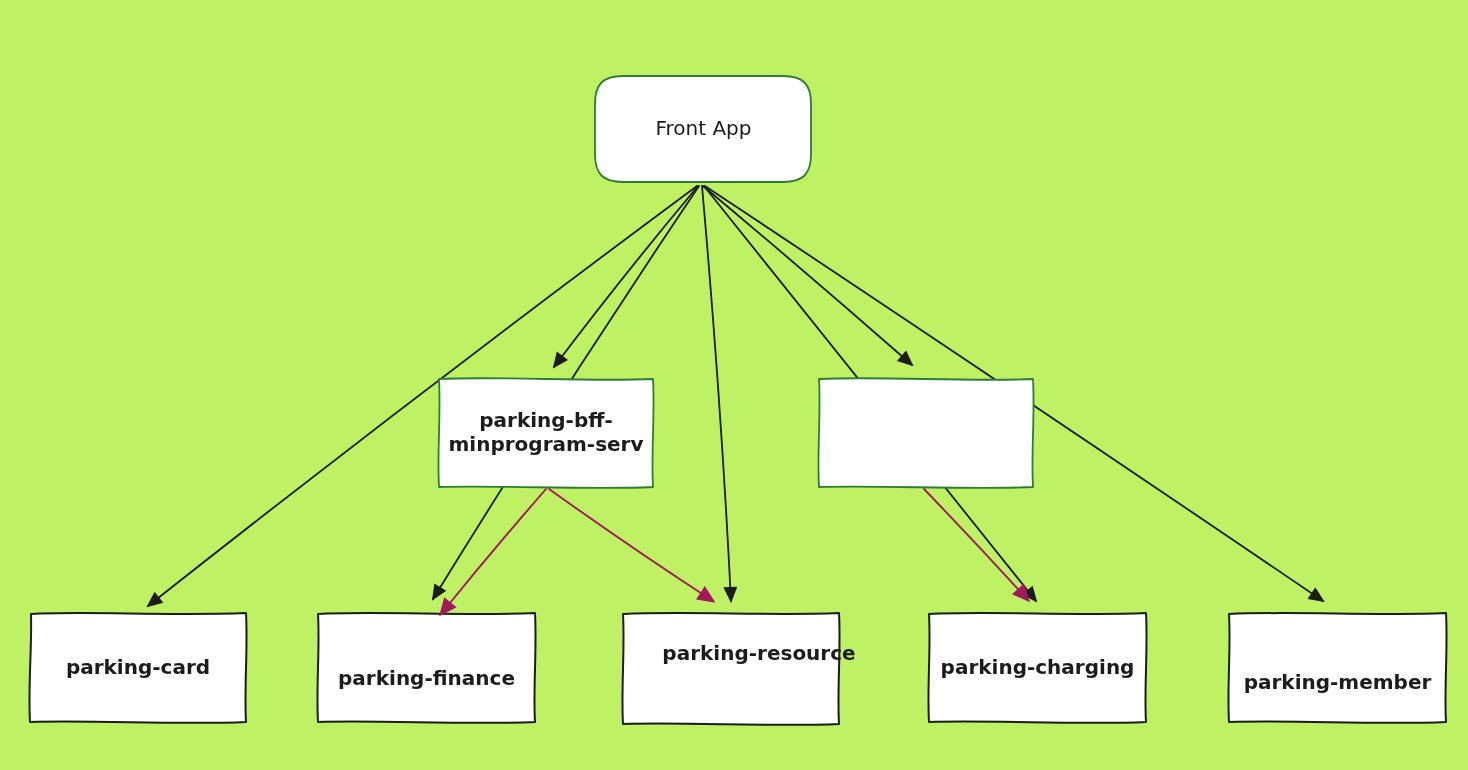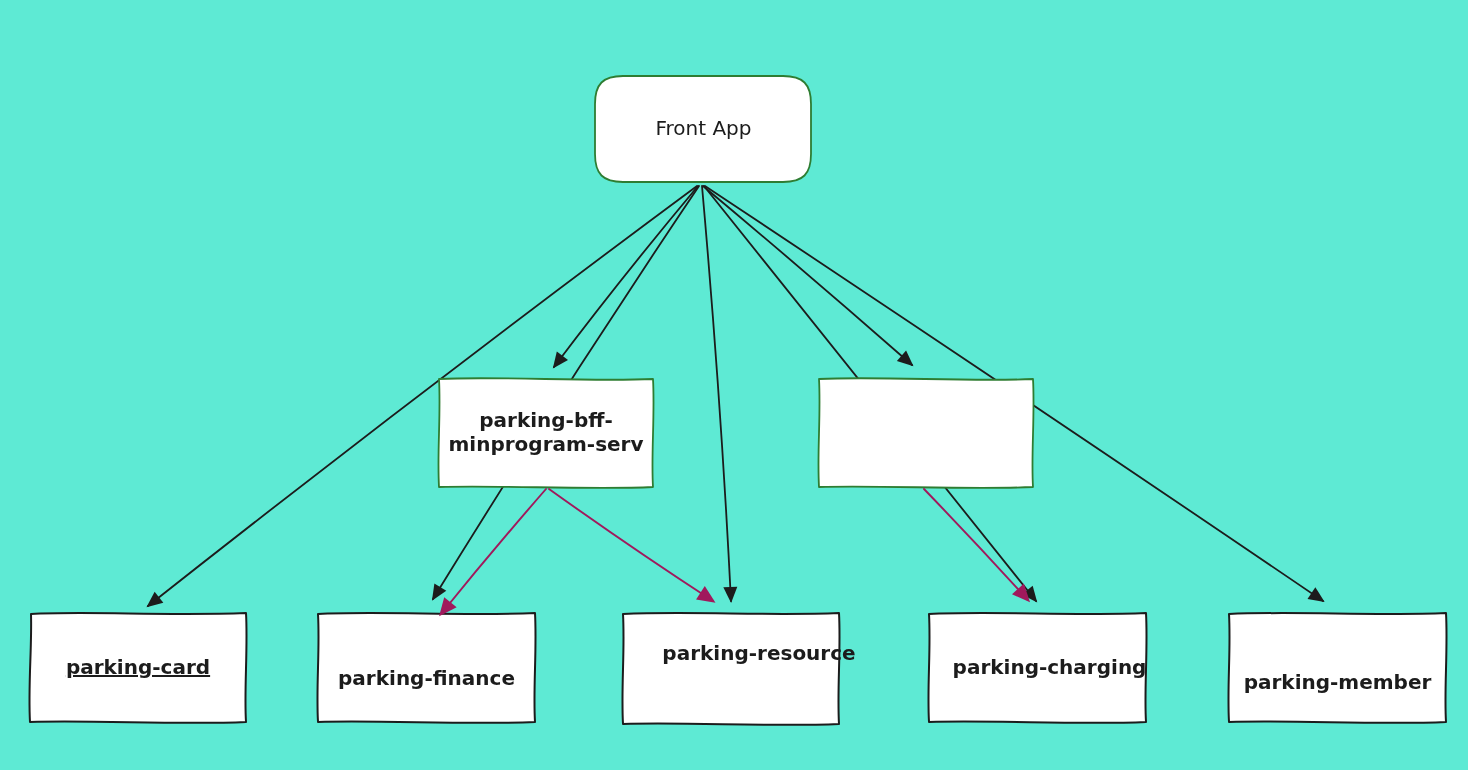--- a/index.html
+++ b/index.html
@@ -5,21 +5,21 @@
   html, body {
     margin: 0;
     padding: 0;
     background: #ffffff;
     font-family: "DejaVu Sans", "Liberation Sans", sans-serif;
   }
   #canvas {
     position: relative;
     width: 1468px;
     height: 770px;
-    background: #5eead4;
+    background: #bef264;
     overflow: hidden;
   }
   #diagram-svg {
     position: absolute;
     left: 0;
     top: 0;
   }
   .node-label {
     position: absolute;
     display: flex;
@@ -81,23 +81,23 @@
       <path d="M924,489 Q977,544 1028,600" marker-end="url(#ah-maroon)" stroke="#a0195c"></path>
     </g>
   </svg>
 
   <div class="node-label regular" style="left:595px; top:75px;  width:217px; height:108px;">Front App</div>
 
   <div class="node-label" style="left:438px; top:378px; width:216px; height:110px;text-align:center;">parking-bff-
 minprogram-serv</div>
 
 
-  <div class="node-label" style="left:29px;  top:613px; width:218px; height:110px;text-decoration:underline;">parking-card</div>
+  <div class="node-label" style="left:29px;  top:613px; width:218px; height:110px;">parking-card</div>
 
   <div class="node-label" style="left:317px; top:613px; width:219px; height:131px;">parking-finance</div>
 
   <div class="node-label" style="left:622px; top:613px; width:218px; height:82px;margin-left:28px;">parking-resource</div>
 
-  <div class="node-label" style="left:928px; top:613px; width:219px; height:110px;margin-left:12px;">parking-charging</div>
+  <div class="node-label" style="left:928px; top:613px; width:219px; height:110px;">parking-charging</div>
 
   <div class="node-label" style="left:1228px; top:644px; width:219px; height:78px;">parking-member</div>
 
 </div>
 
 </body></html>

